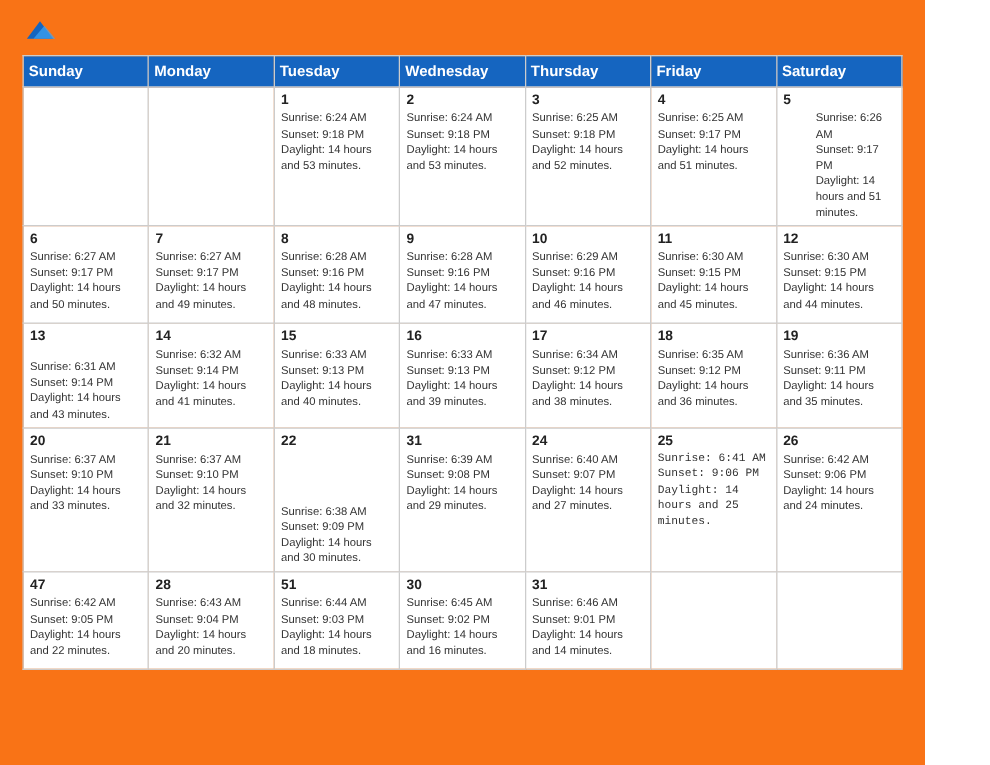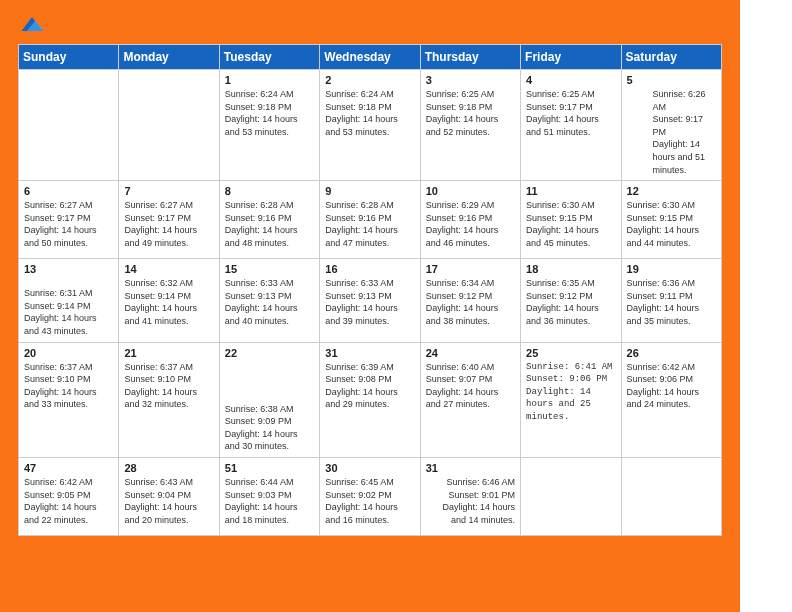--- a/index.html
+++ b/index.html
@@ -313,21 +313,21 @@
 Daylight: 14 hours and 18 minutes.</div>
           </td>
           <td>
             <div class="day-num">30</div>
             <div class="day-info" style="white-space: pre-line;">Sunrise: 6:45 AM
 Sunset: 9:02 PM
 Daylight: 14 hours and 16 minutes.</div>
           </td>
           <td>
             <div class="day-num">31</div>
-            <div class="day-info" style="white-space: pre-line; text-align: right;">Sunrise: 6:46 AM
+            <div class="day-info" style="white-space: pre-line;">Sunrise: 6:46 AM
 Sunset: 9:01 PM
 Daylight: 14 hours and 14 minutes.</div>
           </td>
           <td class="empty"></td>
           <td class="empty"></td>
         </tr>
       </tbody>
   </table>
 </div>
 

